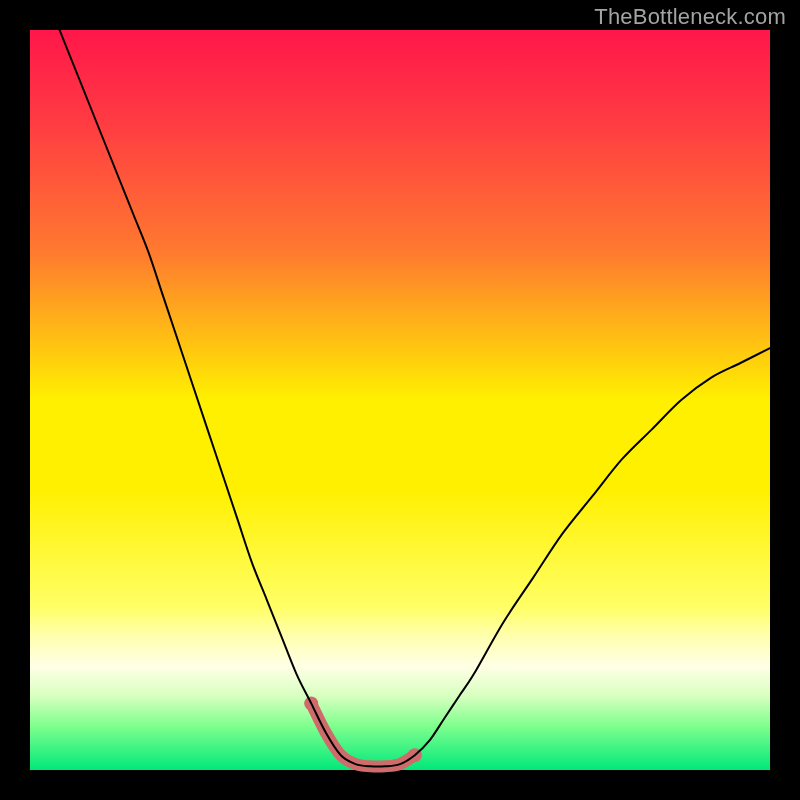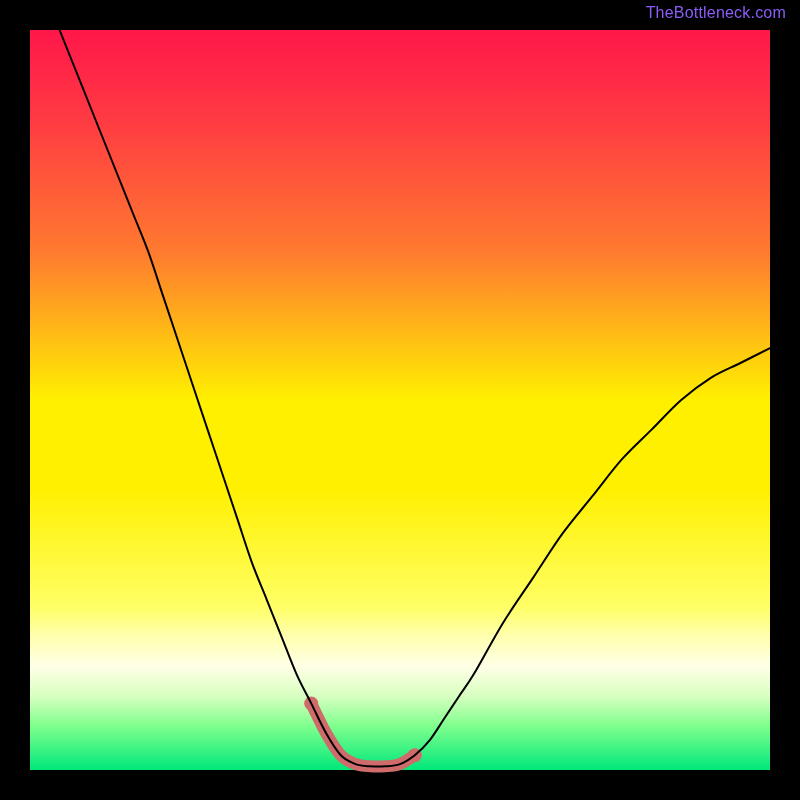--- a/index.html
+++ b/index.html
@@ -13,22 +13,22 @@
   .frame {
     width: 800px;
     height: 800px;
     background: #000;
     position: relative;
   }
   .watermark {
     position: absolute;
     top: 4px;
     right: 14px;
-    color: #8b5cf6;
-    font-size: 16px;
+    color: #a3a3a3;
+    font-size: 22px;
     letter-spacing: 0.2px;
     z-index: 10;
     margin-left: 47px;
   }
   svg {
     display: block;
   }
 </style>
 </head>
 <body>

